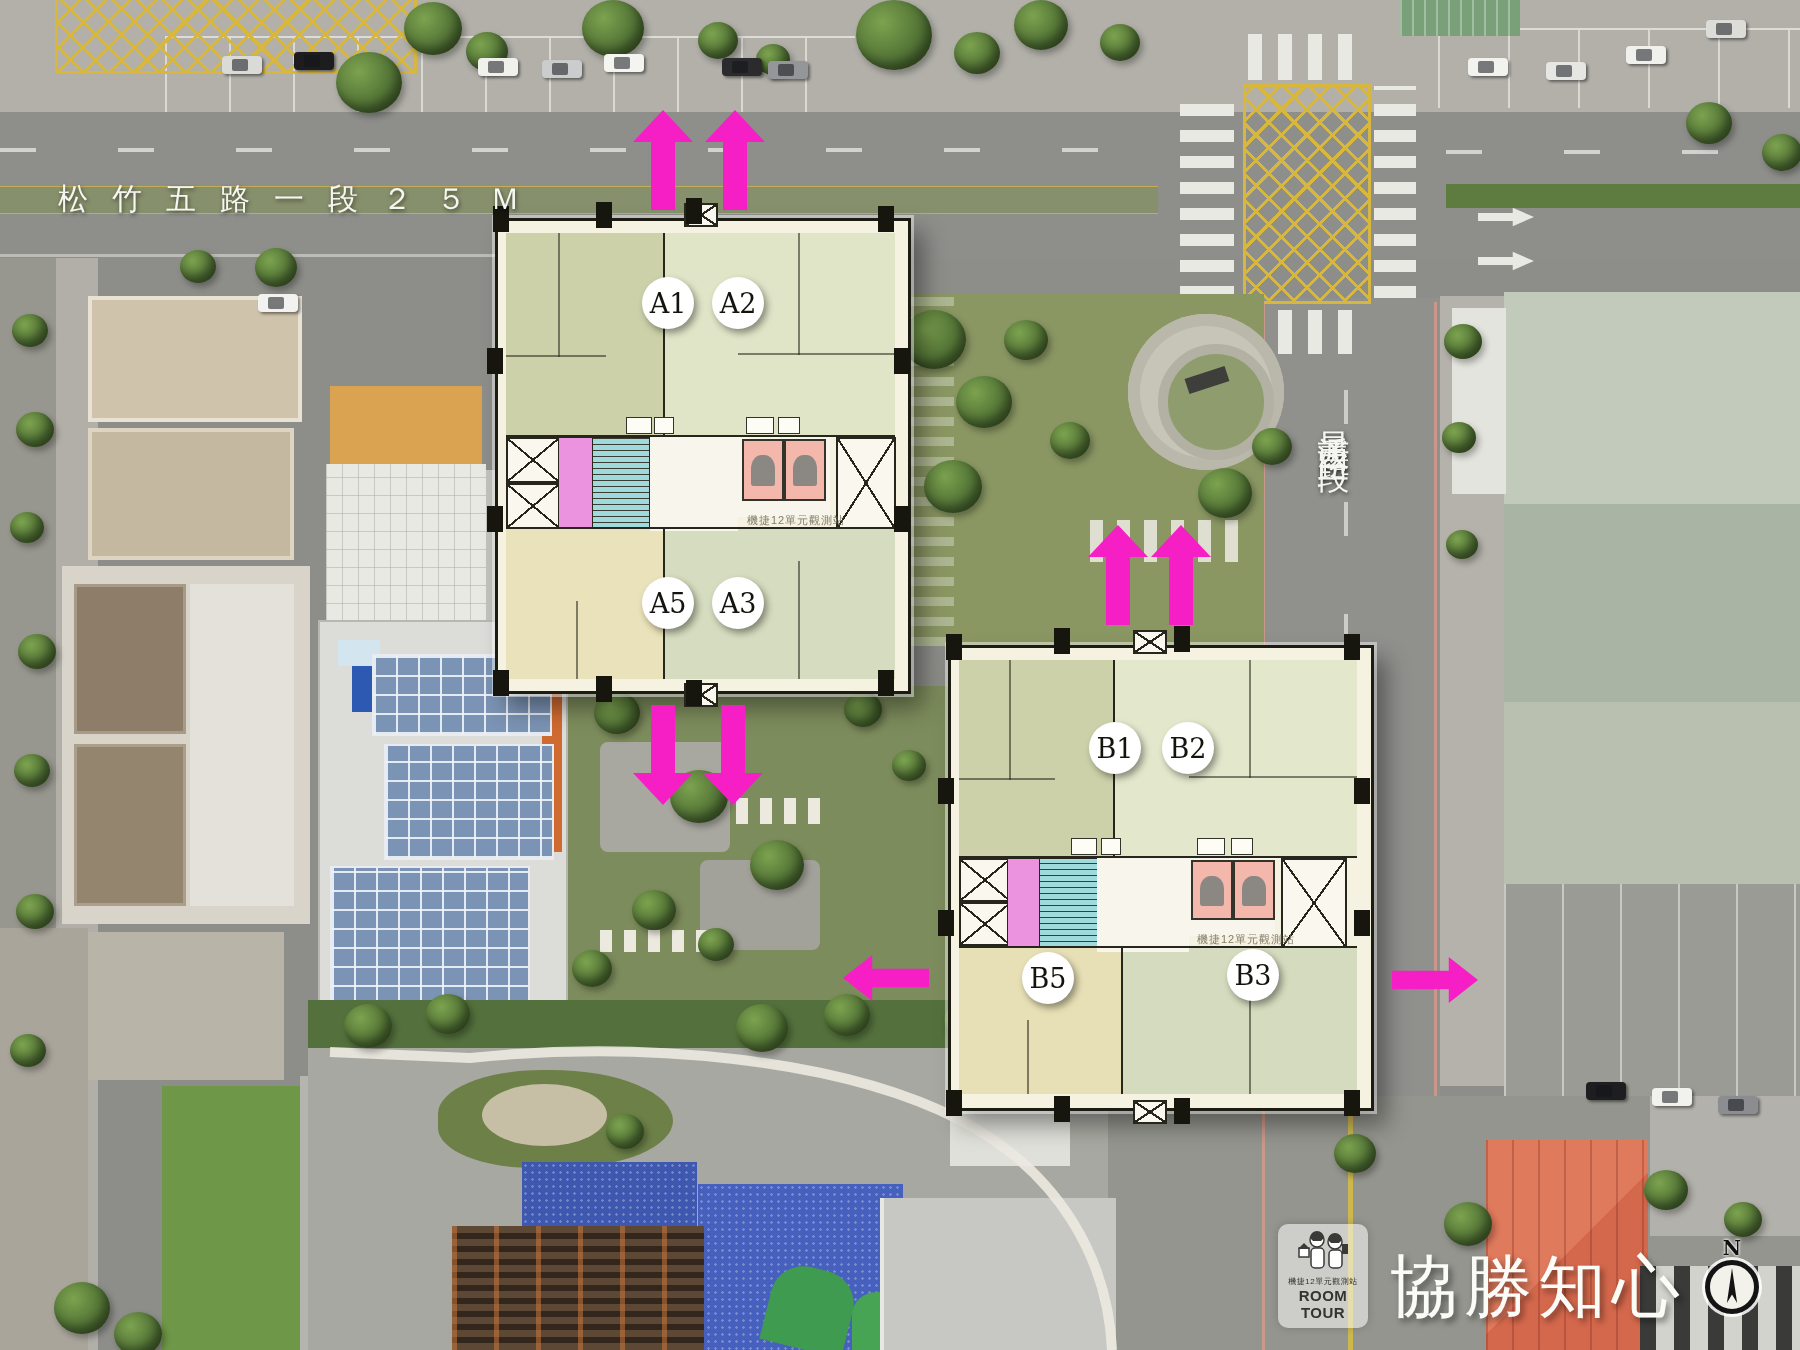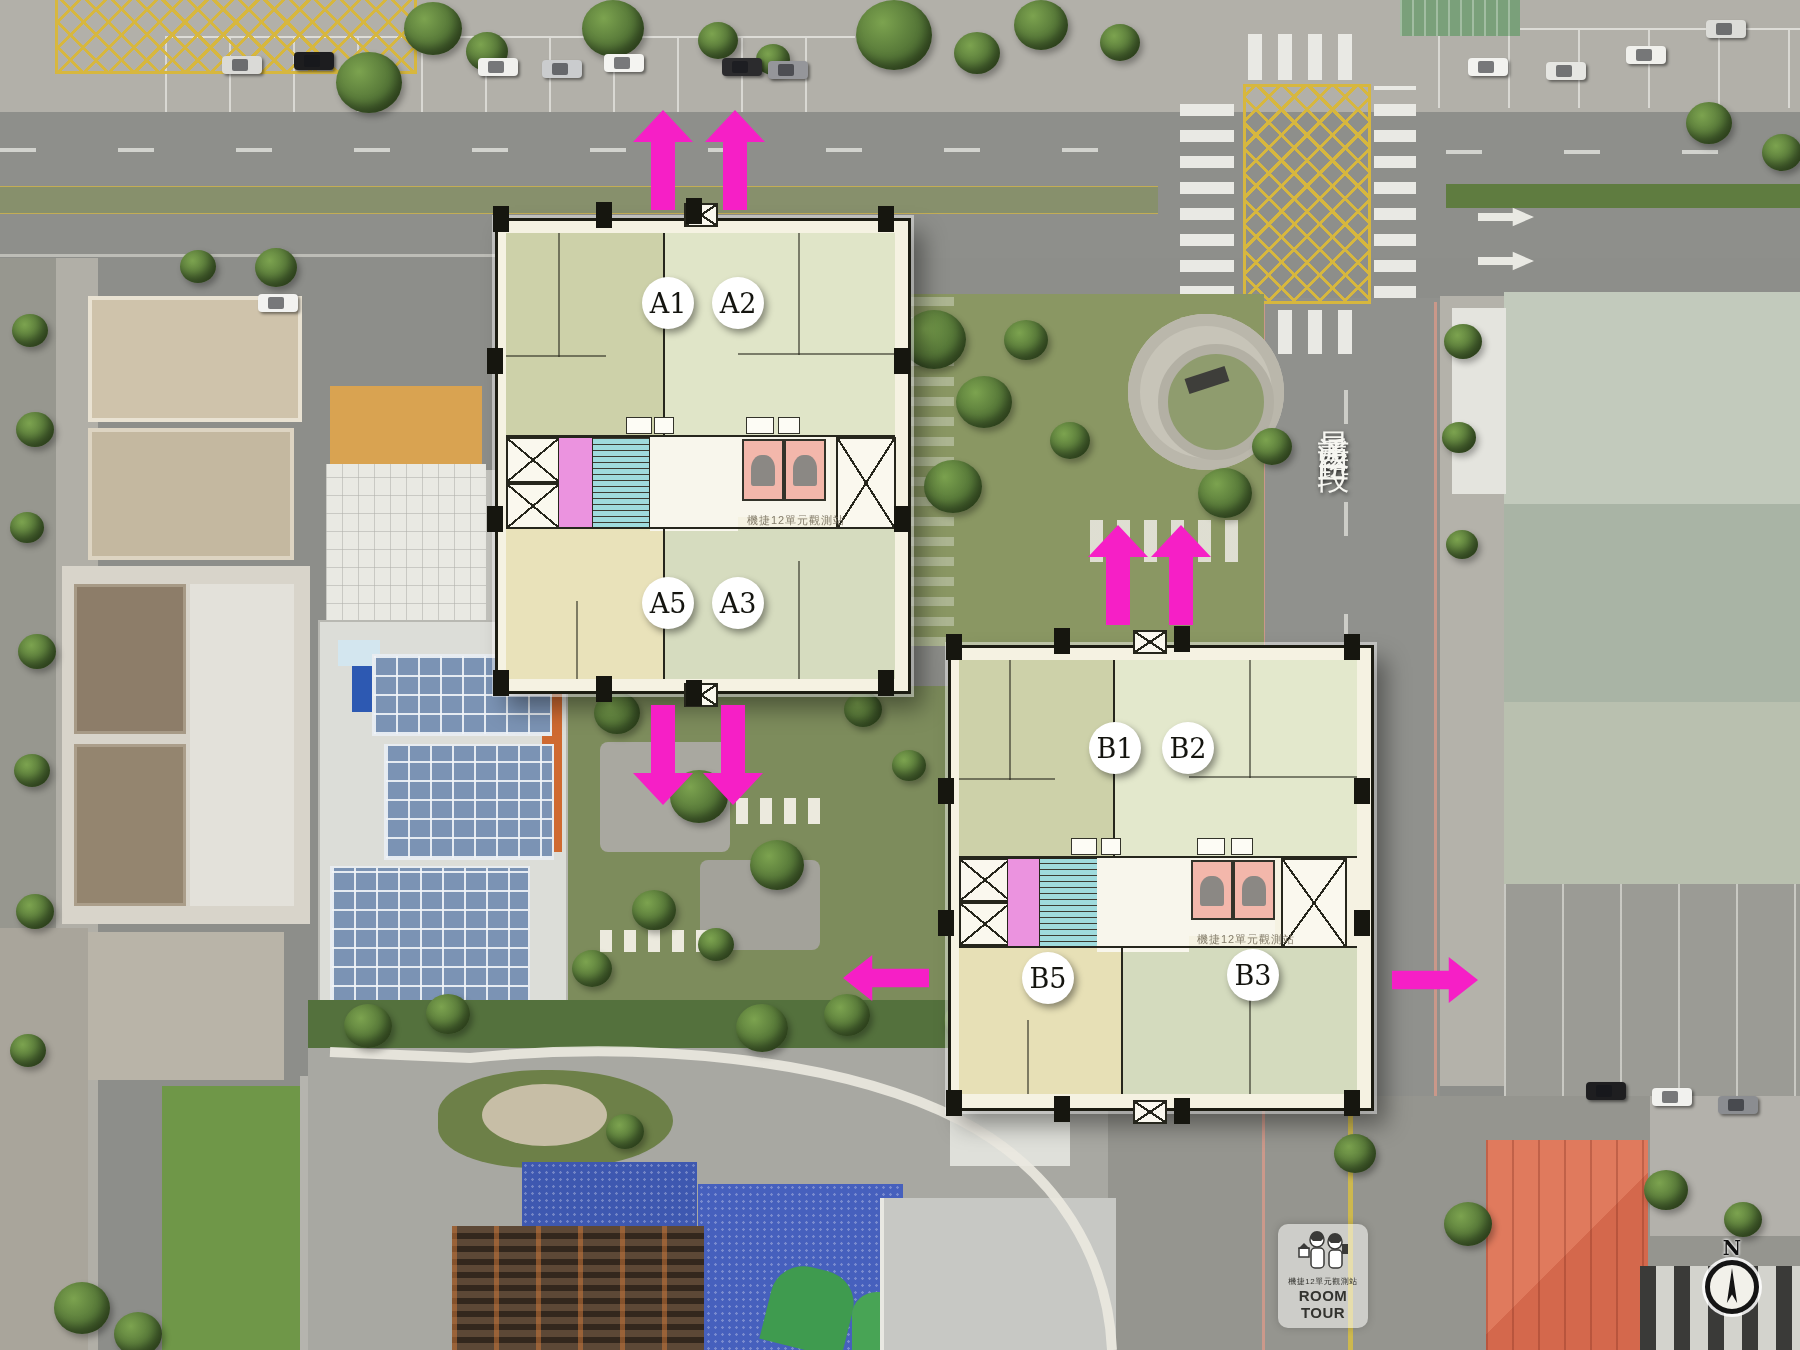--- a/index.html
+++ b/index.html
@@ -338,37 +338,39 @@
 
   <div class="parrow up" style="left:633px;top:110px;width:60px;height:100px"></div>
   <div class="parrow up" style="left:705px;top:110px;width:60px;height:100px"></div>
   <div class="parrow up" style="left:1088px;top:525px;width:60px;height:100px"></div>
   <div class="parrow up" style="left:1151px;top:525px;width:60px;height:100px"></div>
   <div class="parrow down" style="left:633px;top:705px;width:60px;height:100px"></div>
   <div class="parrow down" style="left:703px;top:705px;width:60px;height:100px"></div>
   <div class="parrow lft" style="left:843px;top:955px;width:86px;height:46px"></div>
   <div class="parrow rgt" style="left:1392px;top:957px;width:86px;height:46px"></div>
 
+  <div class="stname serif" style="left:58px;top:184px;width:700px;height:30px;line-height:30px;font-size:30px;letter-spacing:24px;white-space:nowrap">松竹五路一段２５Ｍ</div>
   <div class="stname serif" style="left:1312px;top:406px;font-size:32px;letter-spacing:6px;writing-mode:vertical-lr;text-orientation:upright">旱溪西路三段</div>
 
   <div class="badge" style="left:1278px;top:1224px;width:90px;height:100px;padding-top:4px">
     <svg width="64" height="42" viewBox="0 0 64 42" style="display:block;margin:2px auto 0">
       <rect x="8" y="18" width="10" height="9" fill="#fff" stroke="#3a3a38" stroke-width="1.5"></rect>
       <path d="M7 19 L13 13 L19 19 Z" fill="#3a3a38"></path>
       <circle cx="26" cy="10" r="7" fill="#fff" stroke="#3a3a38" stroke-width="1.5"></circle>
       <path d="M19 8 A7 7 0 0 1 33 8 L 30 11 L22 11 Z" fill="#3a3a38"></path>
       <rect x="20" y="18" width="13" height="20" rx="4" fill="#fff" stroke="#3a3a38" stroke-width="1.5"></rect>
       <circle cx="44" cy="12" r="7" fill="#fff" stroke="#3a3a38" stroke-width="1.5"></circle>
       <path d="M37 10 A7 7 0 0 1 51 10 L 48 13 L40 13 Z" fill="#3a3a38"></path>
       <rect x="38" y="20" width="13" height="18" rx="4" fill="#fff" stroke="#3a3a38" stroke-width="1.5"></rect>
       <rect x="51" y="14" width="6" height="10" fill="#3a3a38"></rect>
     </svg>
     <div style="font-size:8px;letter-spacing:.5px;margin-top:4px">機捷12單元觀測站</div>
     <div style="font-size:15px;font-weight:bold;letter-spacing:.5px;font-stretch:condensed">ROOM TOUR</div>
   </div>
+  <div class="serif" style="position:absolute;left:1390px;top:1242px;font-size:68px;letter-spacing:6px;color:#fbfbf8;text-shadow:3px 4px 6px rgba(0,0,0,.45);white-space:nowrap">協勝知心</div>
 
   <div class="abs" style="left:1700px;top:1236px;width:64px;height:84px;text-align:center">
     <div class="serif" style="font-size:20px;font-weight:bold;color:#101010;text-shadow:0 0 3px #fff,0 0 3px #fff">N</div>
     <div style="width:44px;height:44px;margin:0 auto;border:5px solid #141414;border-radius:50%;background:#f2f1ea;box-shadow:0 0 0 3px rgba(255,255,255,.85);position:relative">
       <div style="position:absolute;left:50%;top:3px;width:16px;height:38px;margin-left:-8px;background:#141414;clip-path:polygon(50% 0,82% 92%,50% 70%,18% 92%)"></div>
     </div>
   </div>
 </div>
 
 </body></html>

